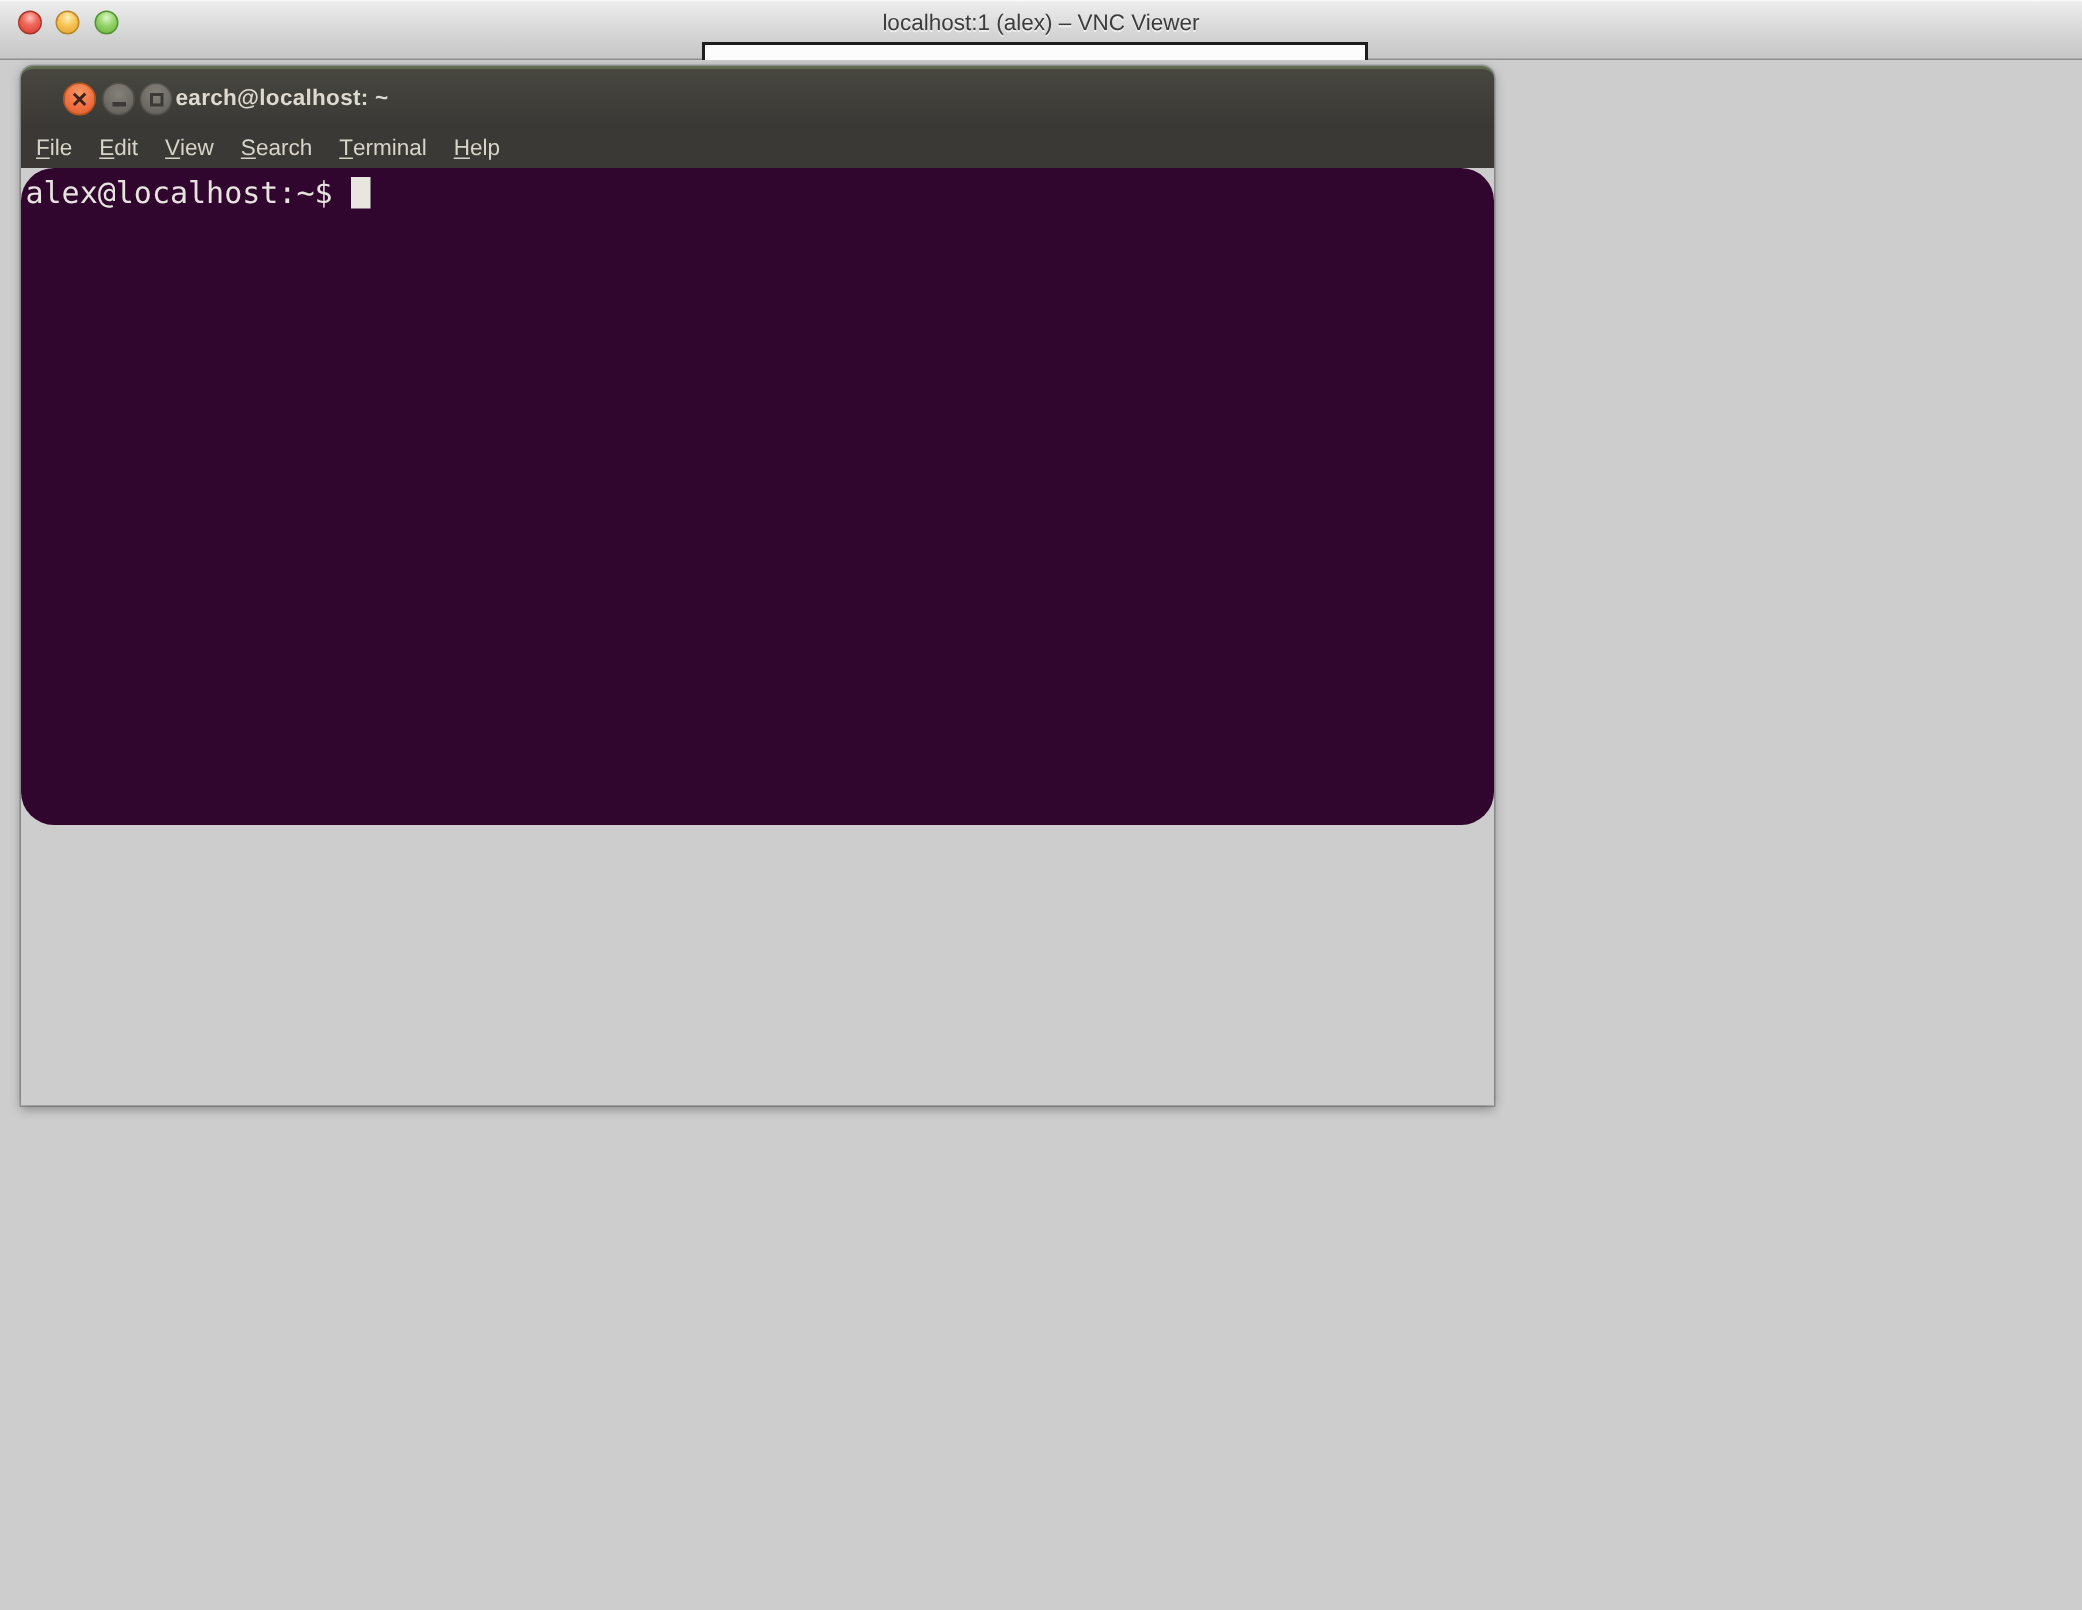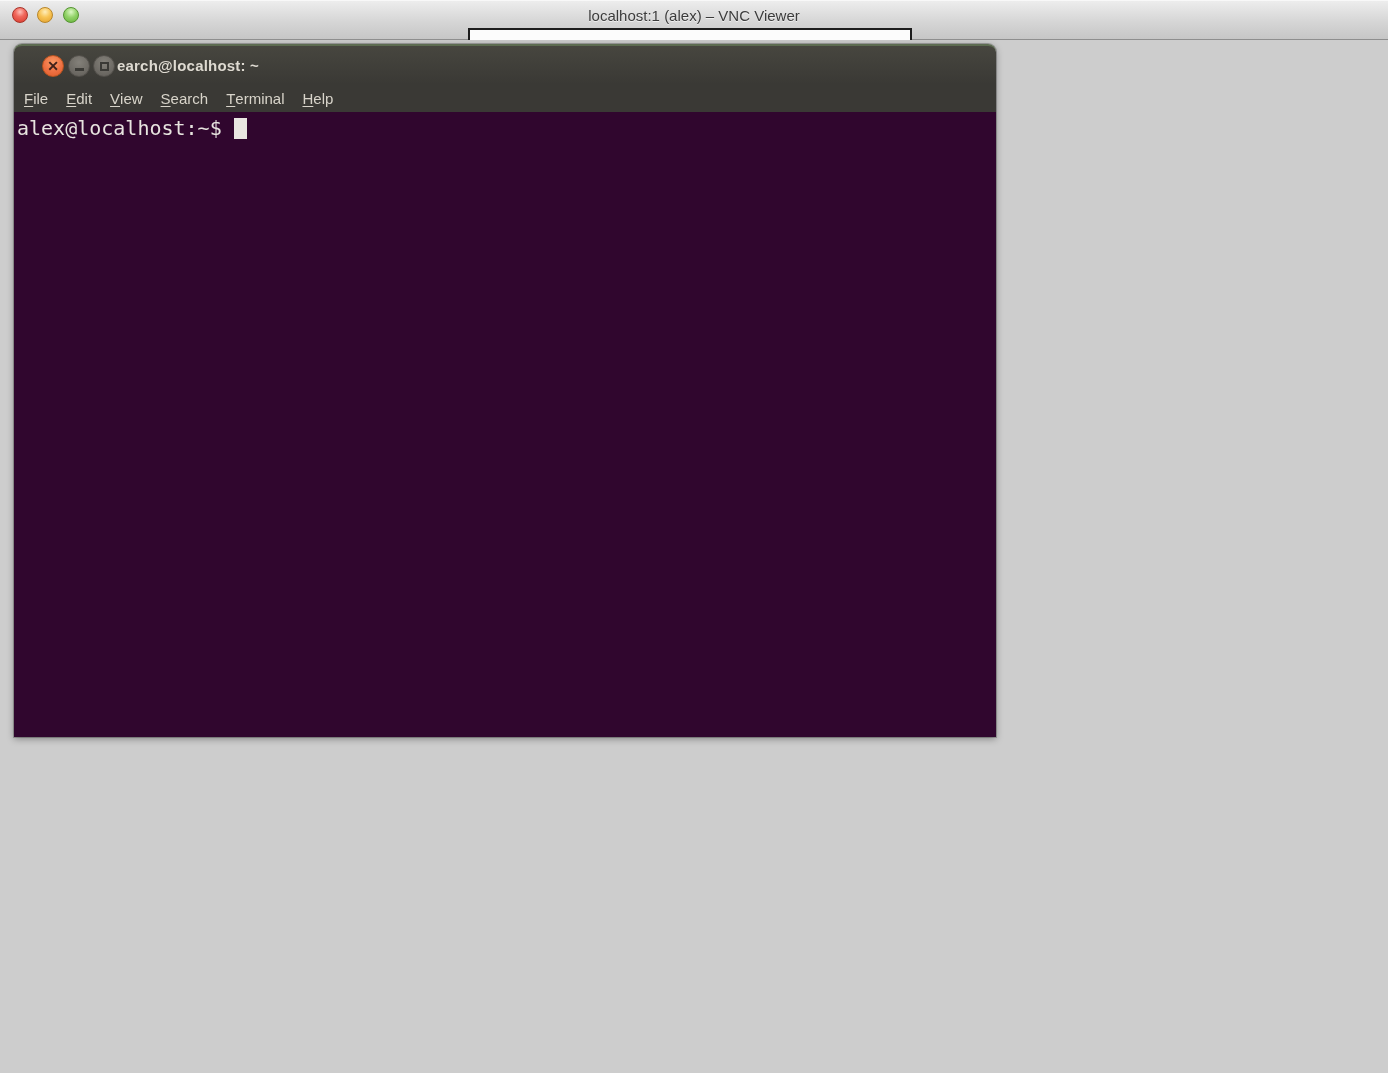--- a/index.html
+++ b/index.html
@@ -117,24 +117,25 @@
     padding: 0 9px;
     height: 100%;
     display: flex; align-items: center;
     cursor: default;
   }
   .menu-item u {
     text-decoration: underline;
     text-underline-offset: 2px;
   }
   .terminal-body {
-    height: 625px;
+    height: 438px;
     background: #30062e;
     padding: 5px 0 0 3px;
     overflow: hidden;
+    border-radius: 22px;
   }
   .prompt-line {
     display: flex; align-items: center;
     font-family: "DejaVu Sans Mono", monospace;
     font-size: 20px; line-height: 22px;
     color: #e7e4df;
     white-space: pre;
   }
   .cursor-block {
     width: 13px; height: 21px;

